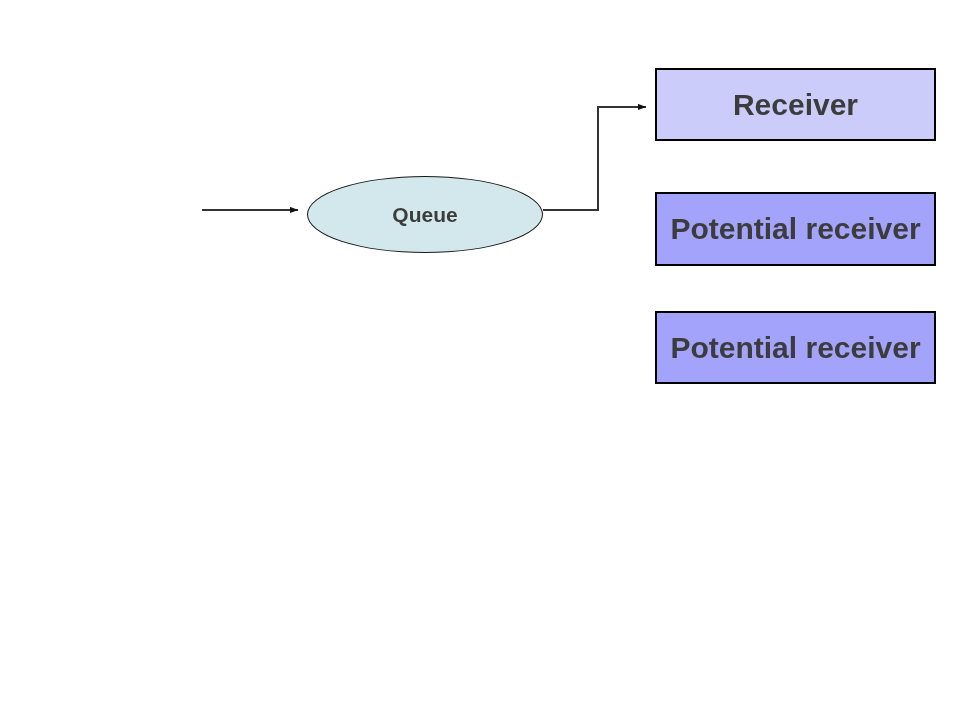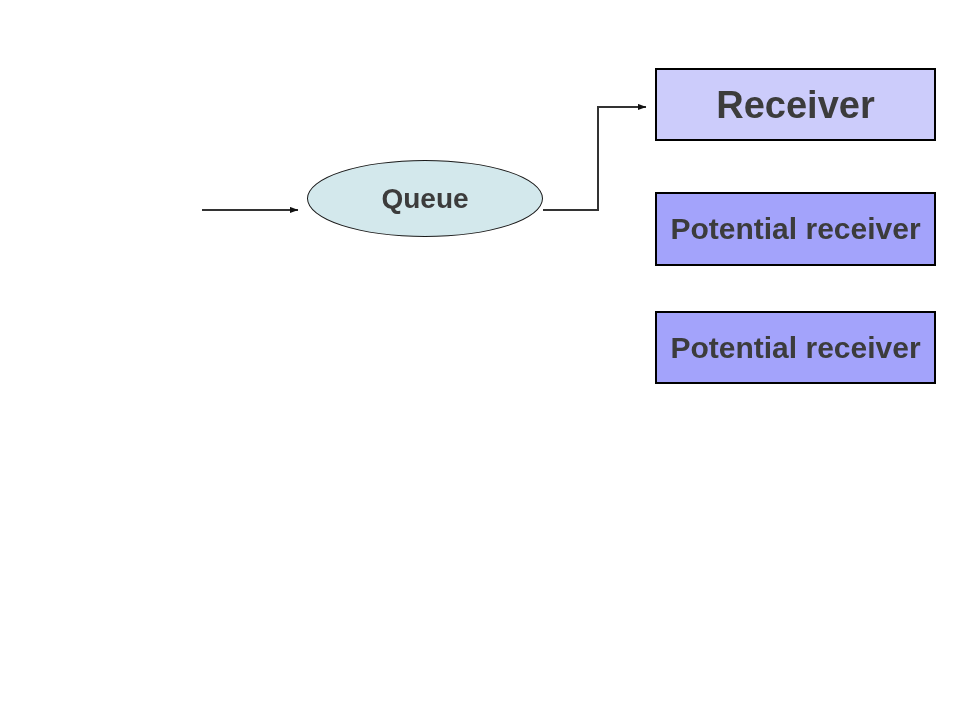--- a/index.html
+++ b/index.html
@@ -54,34 +54,34 @@
     left: 27px;
     top: 144px;
     width: 175px;
     height: 130px;
     background: #c0ffdc;
     font-size: 30px;
   }
   
   #node-queue {
     left: 307px;
-    top: 160px;
+    top: 176px;
     width: 236px;
     height: 77px;
     background: #d3e8ec;
-    font-size: 28px;
+    font-size: 21px;
   }
   
   #node-receiver {
     left: 655px;
     top: 68px;
     width: 281px;
     height: 73px;
     background: #ccccfb;
-    font-size: 38px;
+    font-size: 30px;
   }
   
   #node-potential-receiver-1 {
     left: 655px;
     top: 192px;
     width: 281px;
     height: 74px;
     background: #a3a3fb;
     font-size: 30px;
   }

